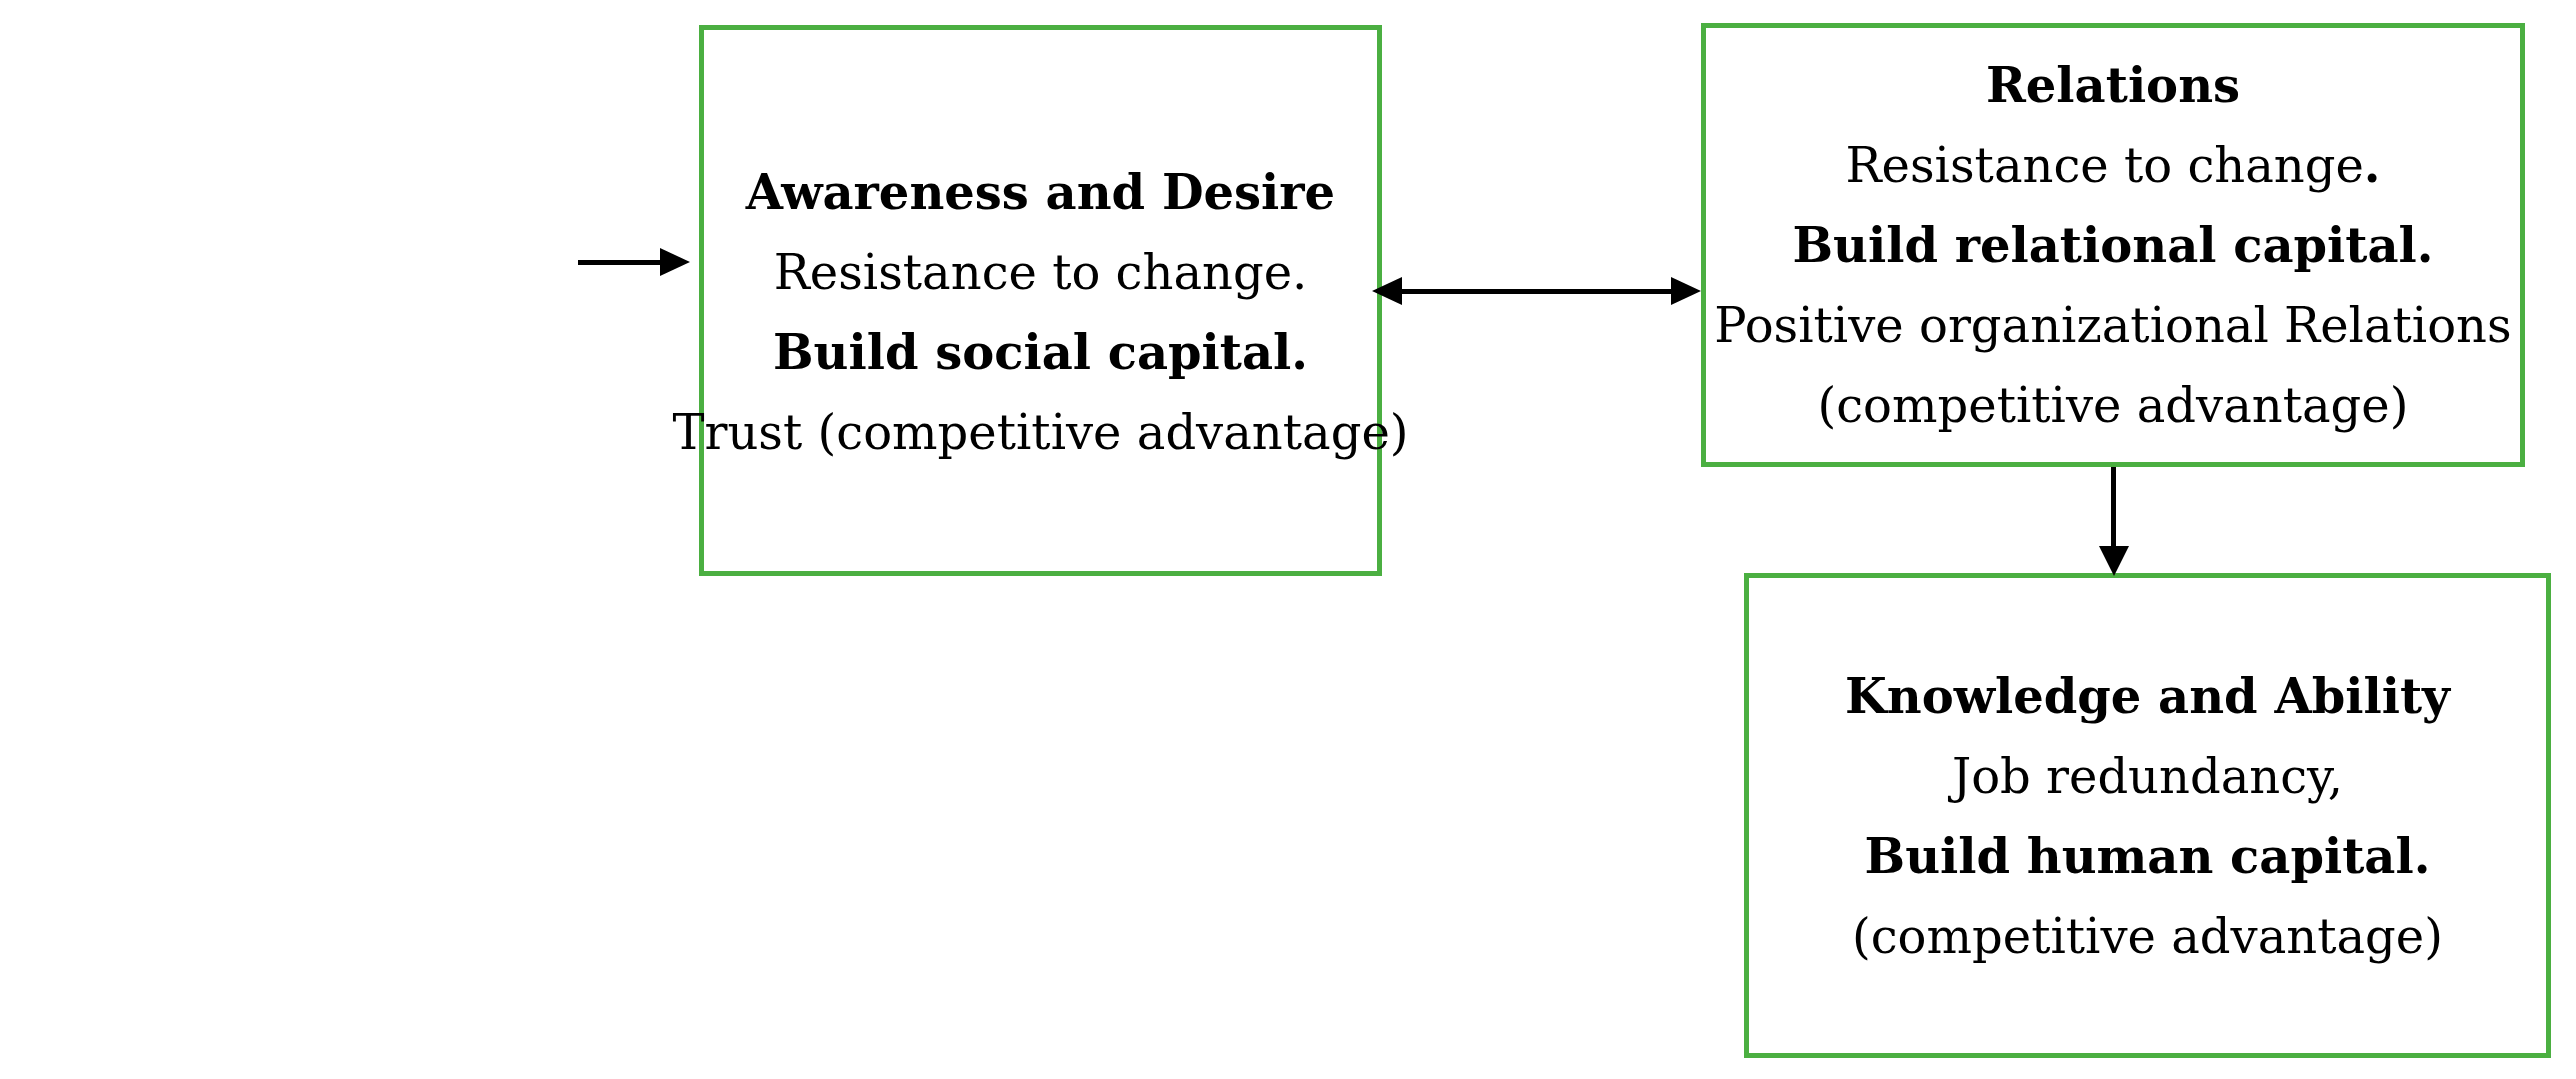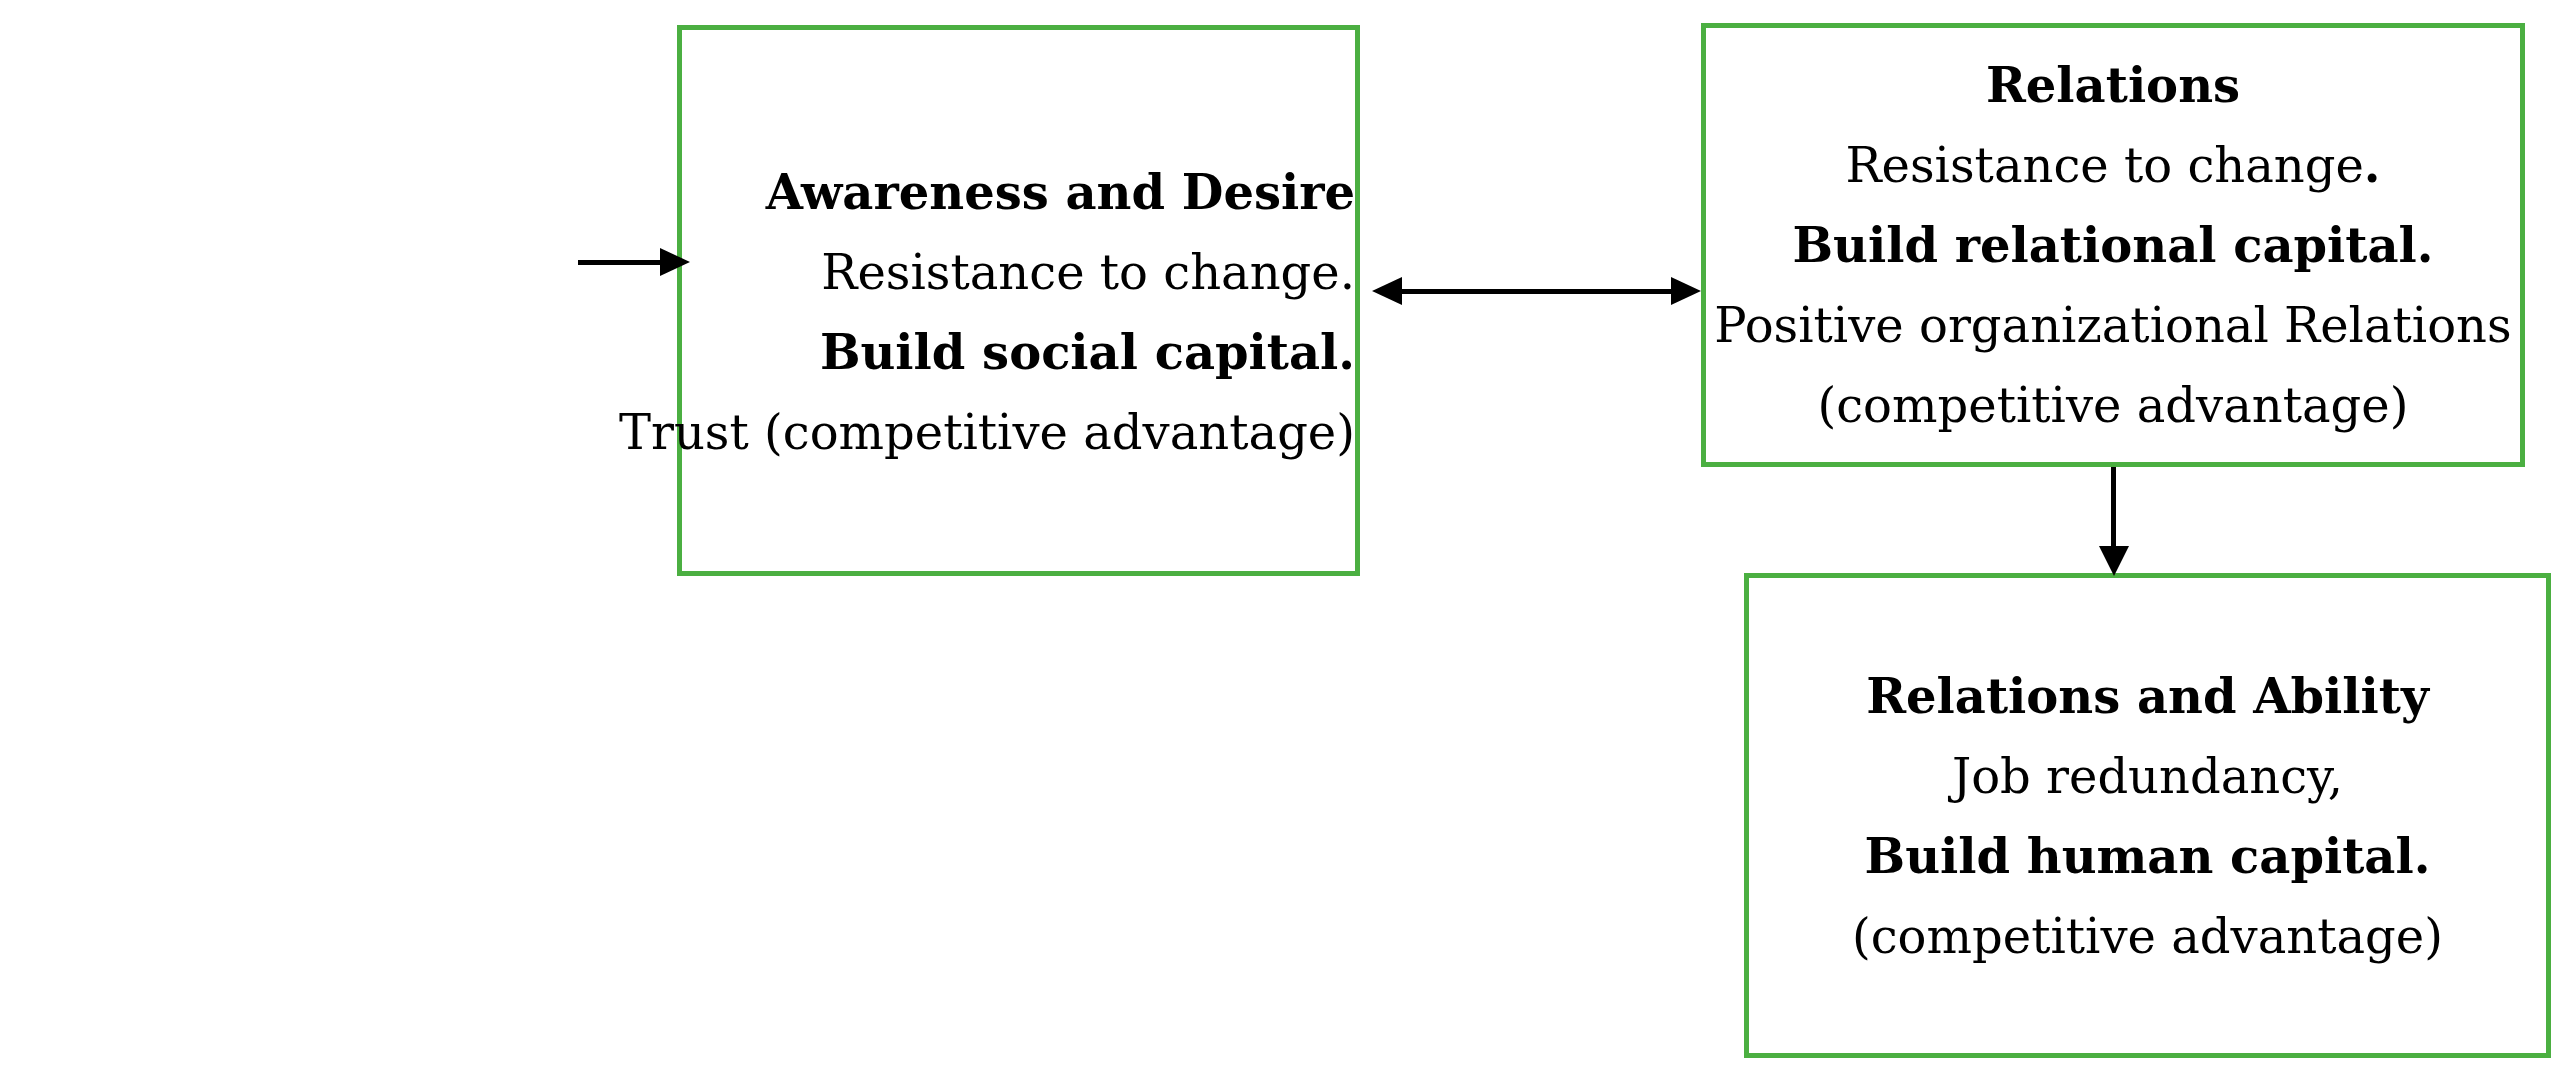--- a/index.html
+++ b/index.html
@@ -30,21 +30,21 @@
     justify-content:center;
     text-align:center;
   }
   .line{
     font-size:48px;
     line-height:80px;
     white-space:nowrap;
   }
   .bold{font-weight:bold;}
   #box-technological{left:24px;top:21.6px;width:554px;height:554px;}
-  #box-awareness{left:677px;top:25px;width:683px;height:551px;padding-top:23px;align-items:flex-end;}
+  #box-awareness{left:699px;top:25px;width:683px;height:551px;padding-top:23px;}
   #box-relations{left:1701px;top:23px;width:824px;height:444px;padding-top:0;}
   #box-knowledge{left:1744px;top:573px;width:807px;height:485px;}
 
   .shaft{position:absolute;background:var(--ink);}
   .head{position:absolute;width:0;height:0;}
 
   
   #a1-shaft{left:578px;top:260px;width:84px;height:4.5px;}
   #a1-head{left:660px;top:248px;border-top:14px solid transparent;border-bottom:14px solid transparent;border-left:30px solid var(--ink);}
 
@@ -72,21 +72,21 @@
 
   <div class="box" id="box-relations">
     <div class="line bold">Relations</div>
     <div class="line"><span>Resistance to change</span><span class="bold">.</span></div>
     <div class="line bold">Build relational capital.</div>
     <div class="line">Positive organizational Relations</div>
     <div class="line">(competitive advantage)</div>
   </div>
 
   <div class="box" id="box-knowledge">
-    <div class="line bold">Relations and Ability</div>
+    <div class="line bold">Knowledge and Ability</div>
     <div class="line">Job redundancy,</div>
     <div class="line bold">Build human capital.</div>
     <div class="line">(competitive advantage)</div>
   </div>
 
   <div>
     <div class="shaft" id="a1-shaft"></div>
     <div class="head" id="a1-head"></div>
   </div>
 

